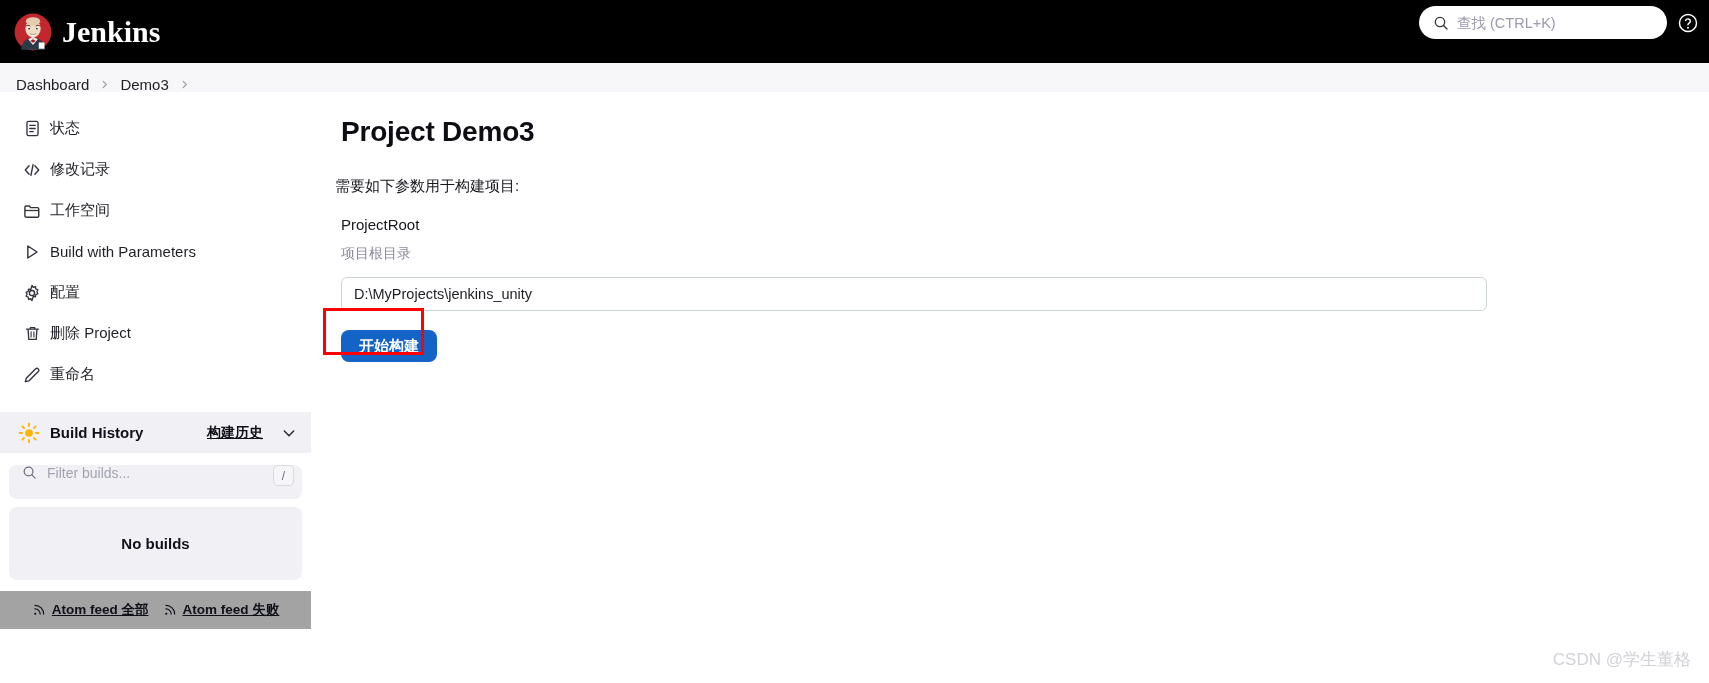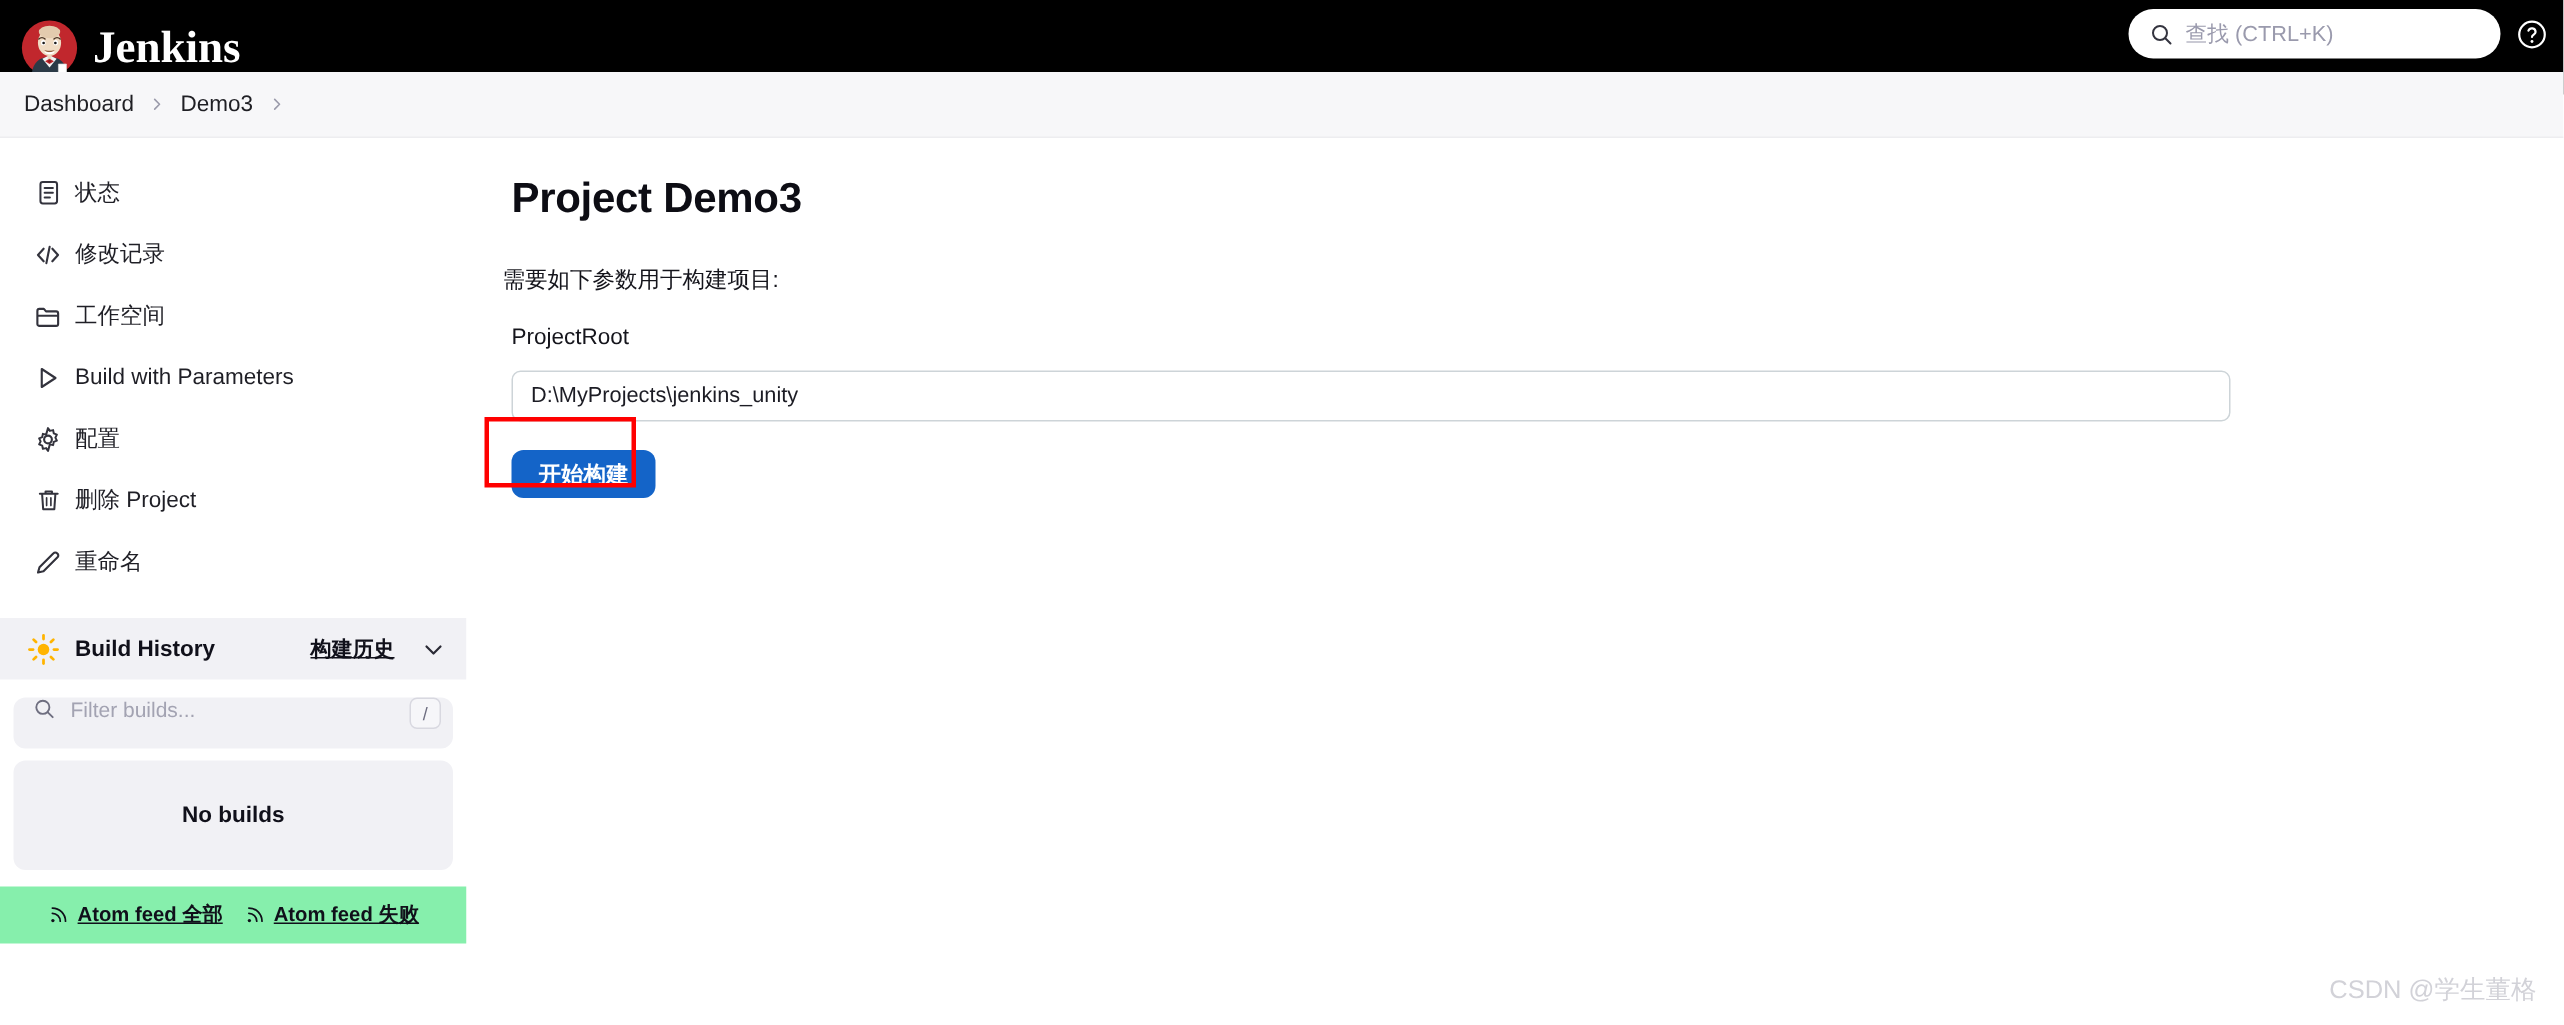--- a/index.html
+++ b/index.html
@@ -42,21 +42,21 @@
   }
   .search-input::placeholder { color: #9a9aad; }
   .help-btn {
     width: 26px; height: 26px; border-radius: 50%;
     display:flex; align-items:center; justify-content:center;
     margin-left: 2px; cursor: pointer;
   }
 
   
   .breadcrumb-bar {
-    position: absolute; top: 48px; left: 0; width: 1709px; height: 44px;
+    position: absolute; top: 63px; left: 0; width: 1709px; height: 44px;
     background: #f7f7f9; border-bottom: 1px solid #ededf0;
     display: flex; align-items: center; padding-left: 16px; gap: 10px;
   }
   .crumb {
     font-size: 15px; color: #1f1f24; text-decoration: none;
     font-family: "Liberation Sans", sans-serif;
   }
   .crumb-sep { color: #9b9bab; font-size: 13px; display:flex; align-items:center; }
 
   
@@ -98,21 +98,21 @@
     width: 21px; height: 21px; border: 1px solid #d8d8e0; border-radius: 5px;
     background: #f6f6f9; color: #6d6d80; font-size: 12px;
     display: flex; align-items: center; justify-content: center;
   }
   .no-builds {
     margin: 8px 9px 0 9px; height: 73px; background: #f1f1f5; border-radius: 8px;
     display: flex; align-items: center; justify-content: center;
     font-size: 15px; font-weight: 700; color: #10101a;
   }
   .feed-bar {
-    margin-top: 11px; height: 38px; background: #86efac;
+    margin-top: 11px; height: 38px; background: #a3a3a3;
     display: flex; align-items: center; justify-content: center; gap: 14px;
   }
   .feed-link {
     display: flex; align-items: center; gap: 6px;
     font-size: 13.5px; font-weight: 700; color: #10101a; text-decoration: none;
   }
   .feed-link .ft { text-decoration: underline; }
 
   
   .main { position: absolute; top: 92px; left: 311px; width: 1398px; height: 591px; background:#fff; }
@@ -339,20 +339,21 @@
           <span class="ft">Atom feed 失败</span>
         </a>
       </div>
     </div>
   </div>
 
   <div class="main">
     <h1 class="page-title">Project Demo3</h1>
     <p class="intro">需要如下参数用于构建项目:</p>
     <p class="param-name">ProjectRoot</p>
+    <p class="param-desc">项目根目录</p>
     <input class="param-input" type="text" value="D:\MyProjects\jenkins_unity" style="">
 
     <div class="build-wrap">
       <button class="build-btn">开始构建</button>
       <div class="annot-box"></div>
     </div>
   </div>
 
   <div class="watermark">CSDN @学生董格</div>
 </div>

